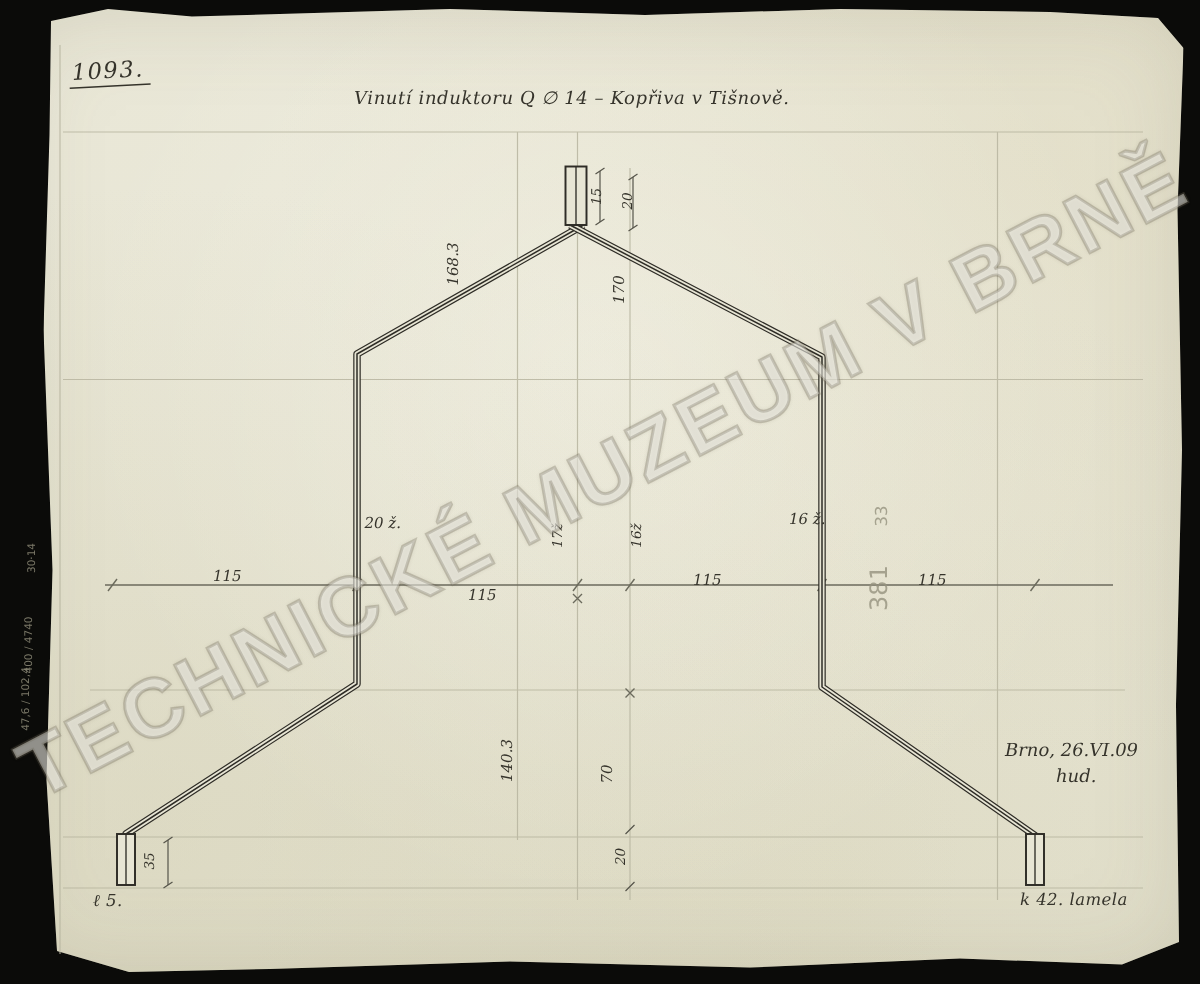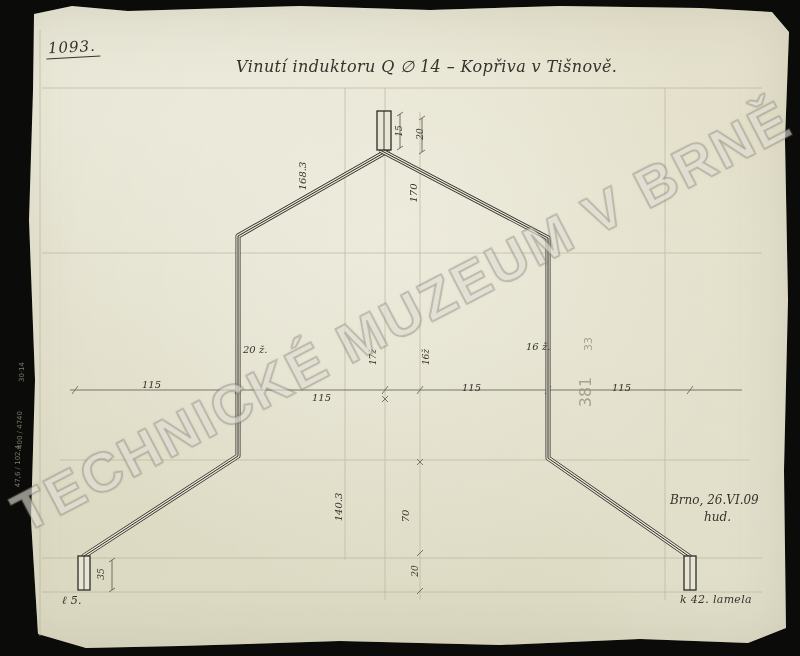--- a/index.html
+++ b/index.html
@@ -22,21 +22,21 @@
     box-shadow: inset 0 0 70px rgba(110,100,70,.22);
   }
   svg{position:absolute;left:0;top:0;z-index:3;}
   .lbl{
     position:absolute;z-index:4;color:#35332b;font-style:italic;white-space:nowrap;
     font-family:"DejaVu Serif", serif;line-height:1;
   }
   .rot{transform:translate(-50%,-50%) rotate(-90deg);}
   .num{font-size:15px;letter-spacing:1px;border-bottom:1.6px solid #35332b;
        padding:0 4px 2px 2px;transform:rotate(-3deg);}
-  .title{font-size:16px;letter-spacing:.4px;}
+  .title{font-size:12px;letter-spacing:.4px;}
   .note{font-size:11px;letter-spacing:.3px;}
   .dim{font-size:10px;}
   .dims{font-size:9px;}
   .sig{font-size:12px;}
   .pencil{color:#96937f;font-style:normal;font-family:"DejaVu Sans",sans-serif;opacity:.8;}
   .watermark{
     position:absolute;z-index:5;left:402px;top:316px;white-space:nowrap;
     transform:translate(-50%,-50%) rotate(-27.5deg);
     font-family:"Liberation Sans",sans-serif;font-weight:bold;
     font-size:55px;letter-spacing:3px;

